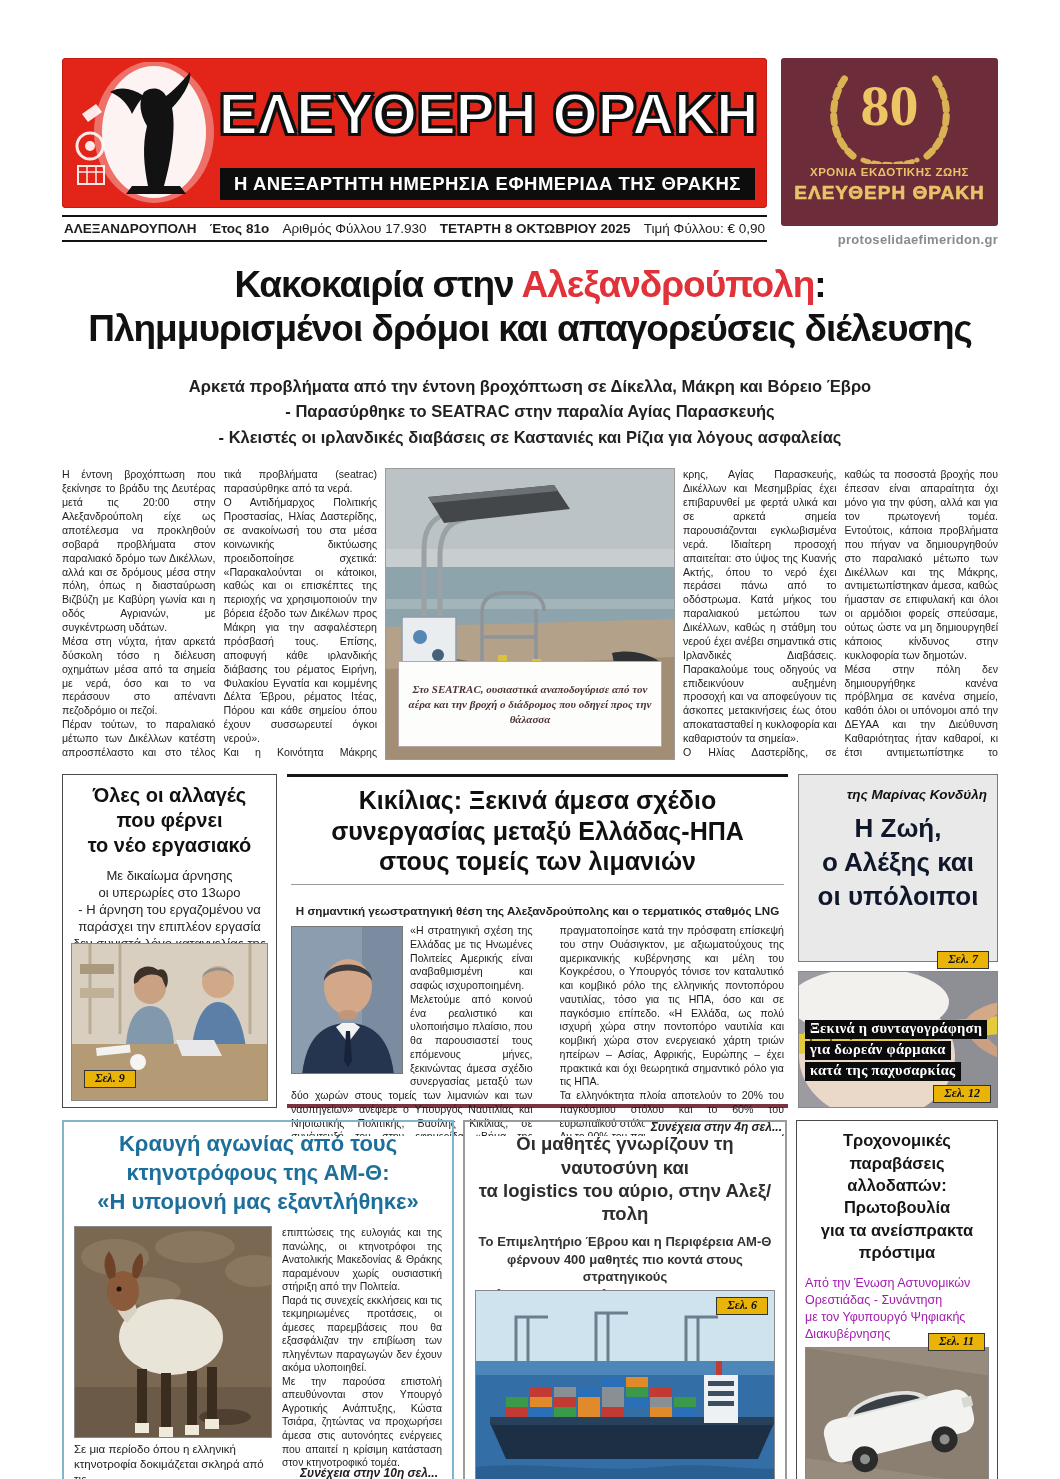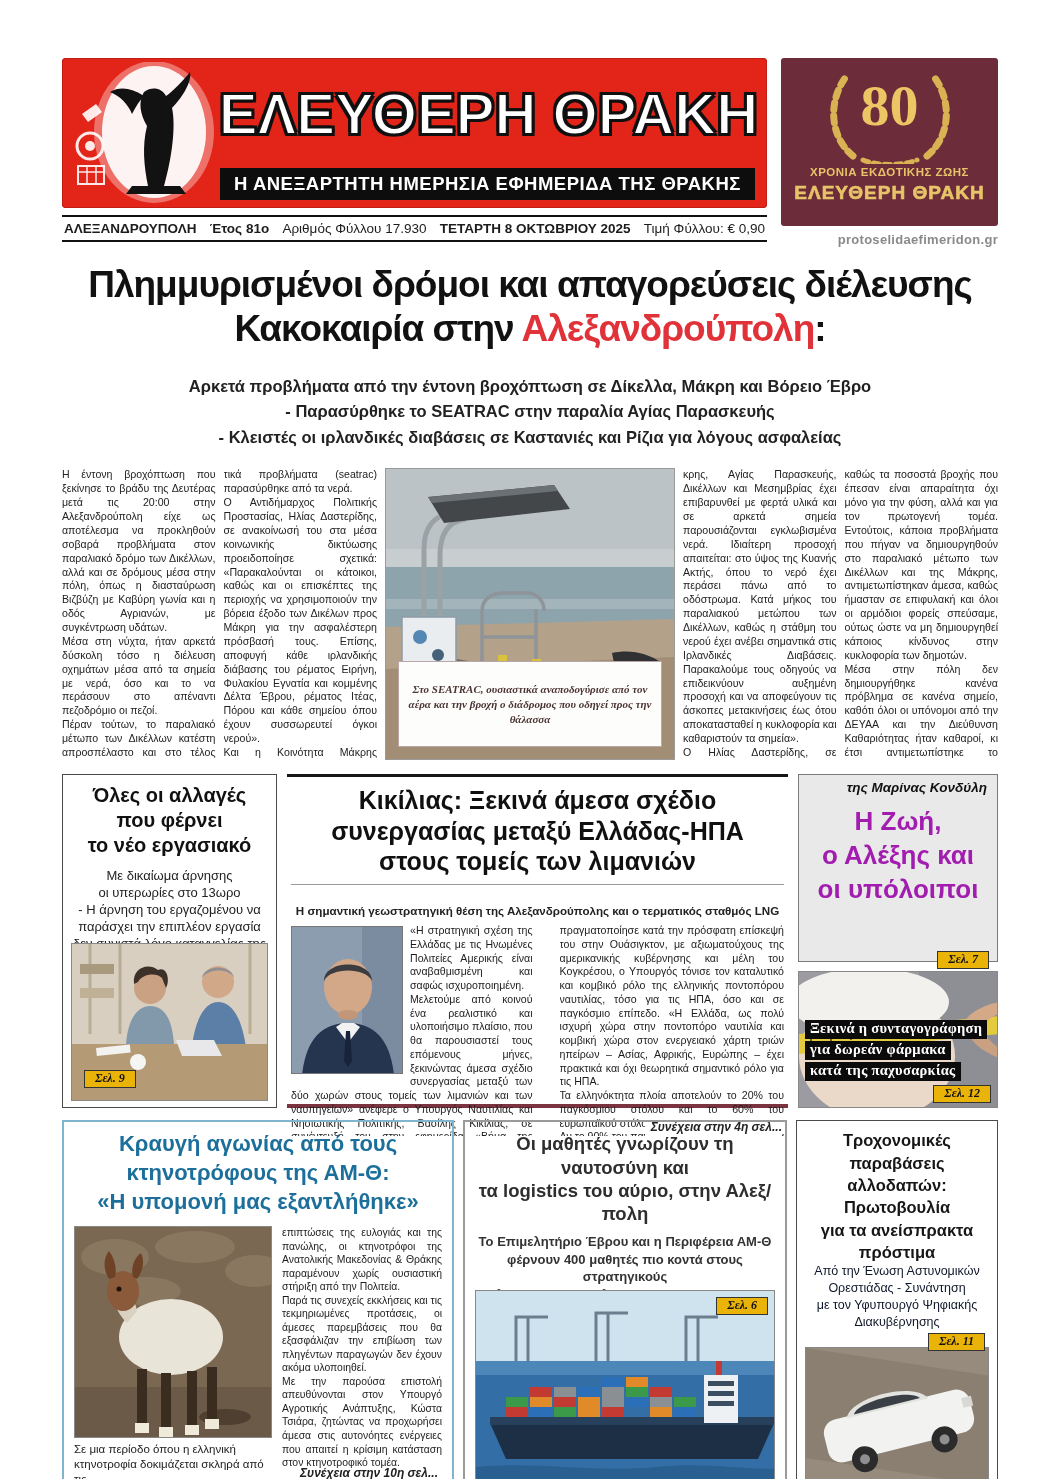--- a/index.html
+++ b/index.html
@@ -73,24 +73,24 @@
   .kik-deck { text-align:center; font-weight:bold; font-size:11.6px; margin-top:7px;
               border-top:1px solid #999; padding-top:19px; color:#222; white-space:nowrap; }
   .kik-body { display:flex; gap:27px; margin-top:7px; }
   .kik-left { width:49%; font-size:10.6px; line-height:1.3; text-align:justify; overflow:hidden; height:212px; }
   .kik-portrait { float:left; width:112px; height:148px; margin:2px 7px 3px 0;
                   border:1px solid #777; overflow:hidden; }
   .kik-right { flex:1; font-size:10.6px; line-height:1.3; text-align:justify; overflow:hidden; height:212px; position:relative; }
   .kik-right .cont { position:absolute; right:2px; bottom:0; background:#fff; padding-left:6px; }
 
   .right-col { width:200px; display:flex; flex-direction:column; gap:9px; }
-  .opinion-box { height:188px; border:1px solid #7a7a7a; background:#e9e9e9; position:relative; padding:5px 10px; }
+  .opinion-box { height:188px; border:1px solid #7a7a7a; background:#e9e9e9; position:relative; padding:12px 10px; }
   .opinion-byline { text-align:right; font-style:italic; font-weight:bold; font-size:13.5px; color:#111; }
   .opinion-title { text-align:center; font-weight:bold; font-size:26px; line-height:1.3;
-                   color:#a21caf; margin-top:10px; }
+                   color:#0f172a; margin-top:10px; }
   .opinion-pagelabel { position:absolute; right:8px; bottom:-8px; }
   .obesity-box { flex:1; border:1px solid #888; position:relative; overflow:hidden; }
   .obesity-caption { position:absolute; left:6px; bottom:26px; }
   .obesity-caption span { display:table; background:#0b0b0b; color:#fff;
                           font-family:"Liberation Serif", serif; font-weight:bold;
                           font-size:14.5px; padding:0 5px 2px; margin-top:2px; letter-spacing:.3px; }
   .obesity-pagelabel { position:absolute; right:6px; bottom:4px; }
 
   
   .bottom-row { display:flex; gap:9px; margin-top:12px; height:372px; }
@@ -105,21 +105,21 @@
 
   .students-box { flex:1; border:2px solid #9a9a9a; padding:10px 10px 8px; position:relative; }
   .students-title { text-align:center; font-weight:bold; font-size:18.5px; line-height:1.25; color:#2e2e2e; }
   .students-deck { text-align:center; font-weight:bold; font-size:13px; line-height:1.35; margin-top:8px; color:#333; }
   .students-photo { position:absolute; left:10px; right:10px; bottom:8px; height:192px;
                     border:1px solid #888; overflow:hidden; }
   .students-pagelabel { position:absolute; right:6px; top:6px; }
 
   .traffic-box { width:202px; border:1px solid #4a4a4a; padding:8px 8px 6px; position:relative; }
   .traffic-title { text-align:center; font-weight:bold; font-size:16.5px; line-height:1.35; color:#161616; }
-  .traffic-deck { text-align:center; font-size:12.5px; line-height:1.35; margin-top:0; color:#0f172a; }
+  .traffic-deck { text-align:left; font-size:12.5px; line-height:1.35; margin-top:12px; color:#a21caf; }
   .traffic-pagelabel { position:absolute; right:12px; top:212px; z-index:2; }
   .traffic-photo { position:absolute; left:8px; right:8px; bottom:6px; height:138px;
                    border:1px solid #888; overflow:hidden; }
 
   .pagelabel { display:inline-block; background:#eab308; border:1px solid #333;
                font-family:"Liberation Serif", serif; font-style:italic; font-weight:bold;
                font-size:12px; padding:0 10px 1px; color:#111; }
 </style>
 </head>
 <body>
@@ -169,22 +169,22 @@
           <div class="anniv-80">80</div>
         </div>
         <div class="anniv-line1">ΧΡΟΝΙΑ ΕΚΔΟΤΙΚΗΣ ΖΩΗΣ</div>
         <div class="anniv-line2">ΕΛΕΥΘΕΡΗ ΘΡΑΚΗ</div>
       </div>
       <div class="watermark">protoselidaefimeridon.gr</div>
     </div>
   </div>
 
   <div class="lead-head">
+    <div><span>Κακοκαιρία στην </span><span class="hl">Αλεξανδρούπολη</span><span>:</span></div>
     <div>Πλημμυρισμένοι δρόμοι και απαγορεύσεις διέλευσης</div>
-    <div><span>Κακοκαιρία στην </span><span class="hl">Αλεξανδρούπολη</span><span>:</span></div>
   </div>
   <div class="lead-deck pre">Αρκετά προβλήματα από την έντονη βροχόπτωση σε Δίκελλα, Μάκρη και Βόρειο Έβρο
 - Παρασύρθηκε το SEATRAC στην παραλία Αγίας Παρασκευής
 - Κλειστές οι ιρλανδικές διαβάσεις σε Καστανιές και Ρίζια για λόγους ασφαλείας</div>
 
   <div class="lead-body">
     <div class="lead-col pre">Η έντονη βροχόπτωση που ξεκίνησε το βράδυ της Δευτέρας μετά τις 20:00 στην Αλεξανδρούπολη είχε ως αποτέλεσμα να προκληθούν σοβαρά προβλήματα στον παραλιακό δρόμο των Δικέλλων, αλλά και σε δρόμους μέσα στην πόλη, όπως η διασταύρωση Βιζβύζη με Καβύρη γωνία και η οδός Αγριανών, με συγκέντρωση υδάτων.
 Μέσα στη νύχτα, ήταν αρκετά δύσκολη τόσο η διέλευση οχημάτων μέσα από τα σημεία με νερά, όσο και το να περάσουν στο απέναντι πεζοδρόμιο οι πεζοί.
 Πέραν τούτων, το παραλιακό μέτωπο των Δικέλλων κατέστη απροσπέλαστο και στο τέλος της παραλίας της Αγίας Παρασκευής το σύστημα πρόσβασης στην θάλασσα για άτομα με κινη-</div>
     <div class="lead-col pre">τικά προβλήματα (seatrac) παρασύρθηκε από τα νερά.

